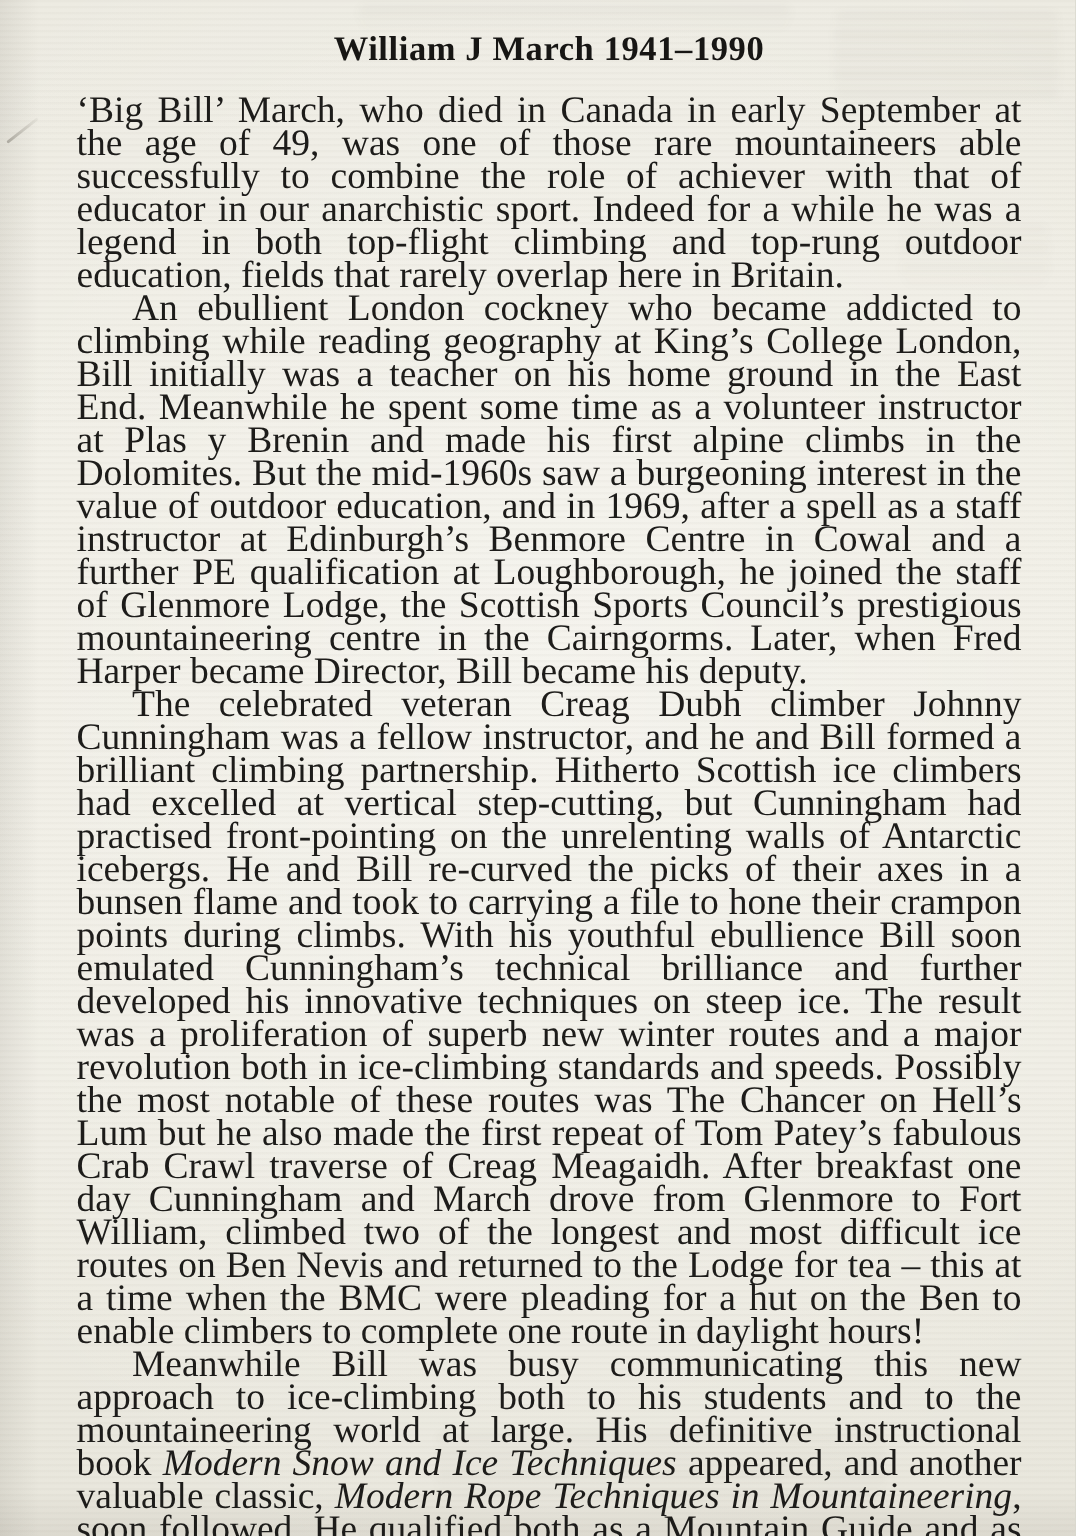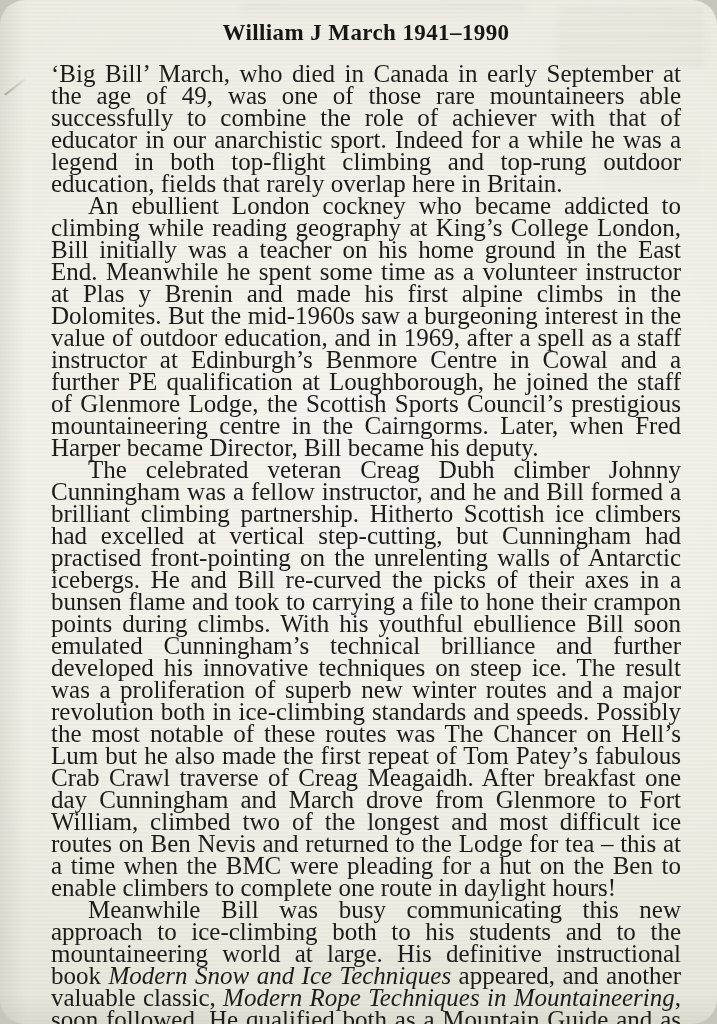--- a/index.html
+++ b/index.html
@@ -12,21 +12,20 @@
     width: 717px;
     height: 1024px;
     margin: 0 auto;
     background:
       radial-gradient(ellipse 120% 100% at 50% 45%, rgba(255,255,255,0.35), rgba(0,0,0,0) 60%),
       linear-gradient(to bottom, #edebe2 0%, #f0eee5 30%, #efede4 70%, #e9e7dd 97%, #dcd9cf 100%),
       #efede4;
     overflow: hidden;
     font-family: "Liberation Serif", "DejaVu Serif", serif;
     color: #1d1c1a;
-    border-radius: 25px;
   }
   
   .scan-lines {
     position: absolute;
     inset: 0;
     background: repeating-linear-gradient(
       to bottom,
       rgba(120,115,100,0.035) 0px,
       rgba(120,115,100,0.035) 1px,
       rgba(255,255,255,0.0) 2px,

